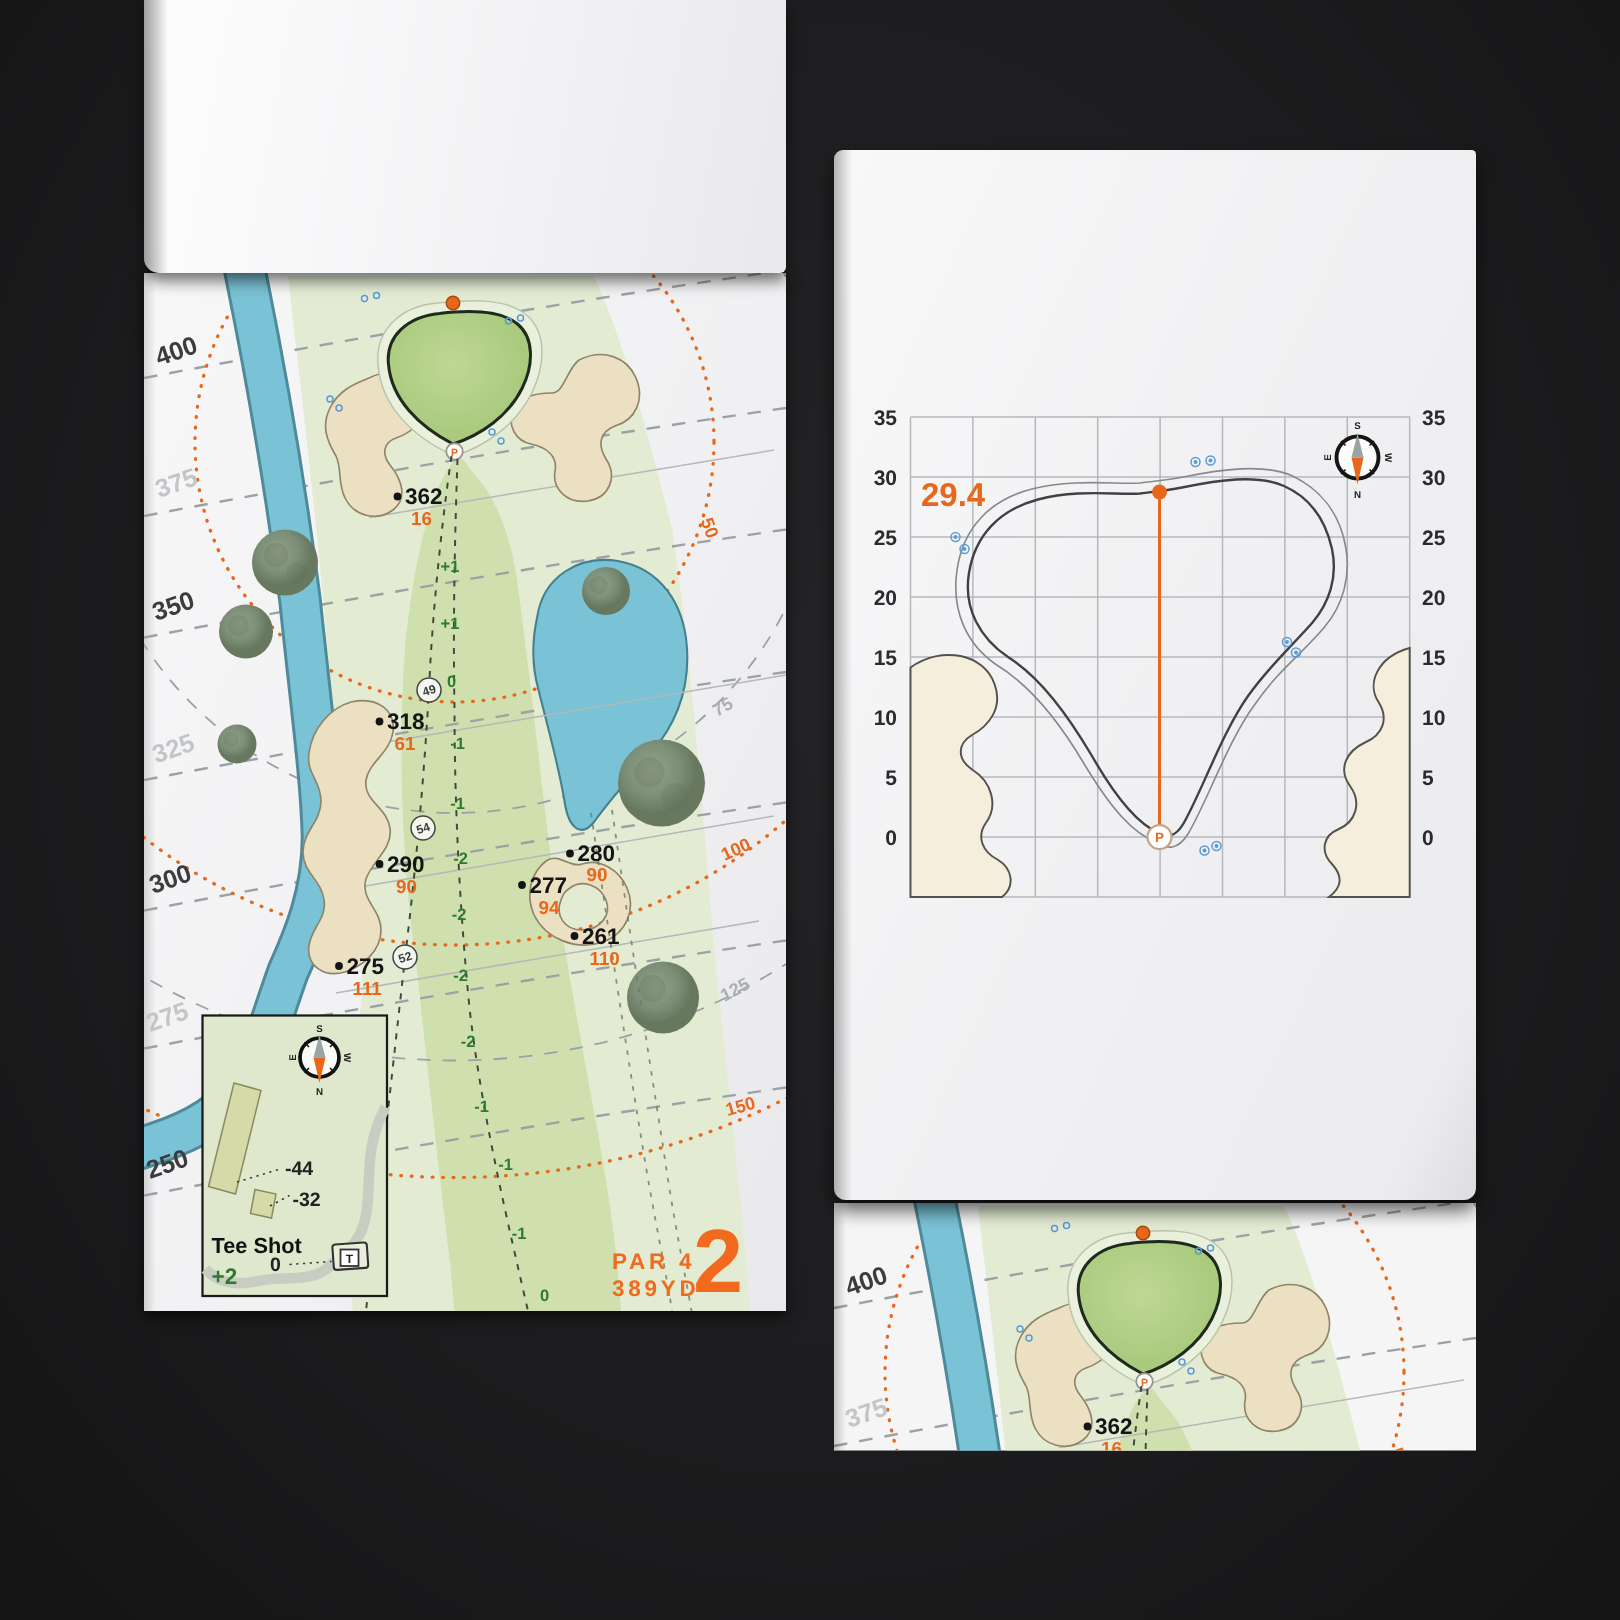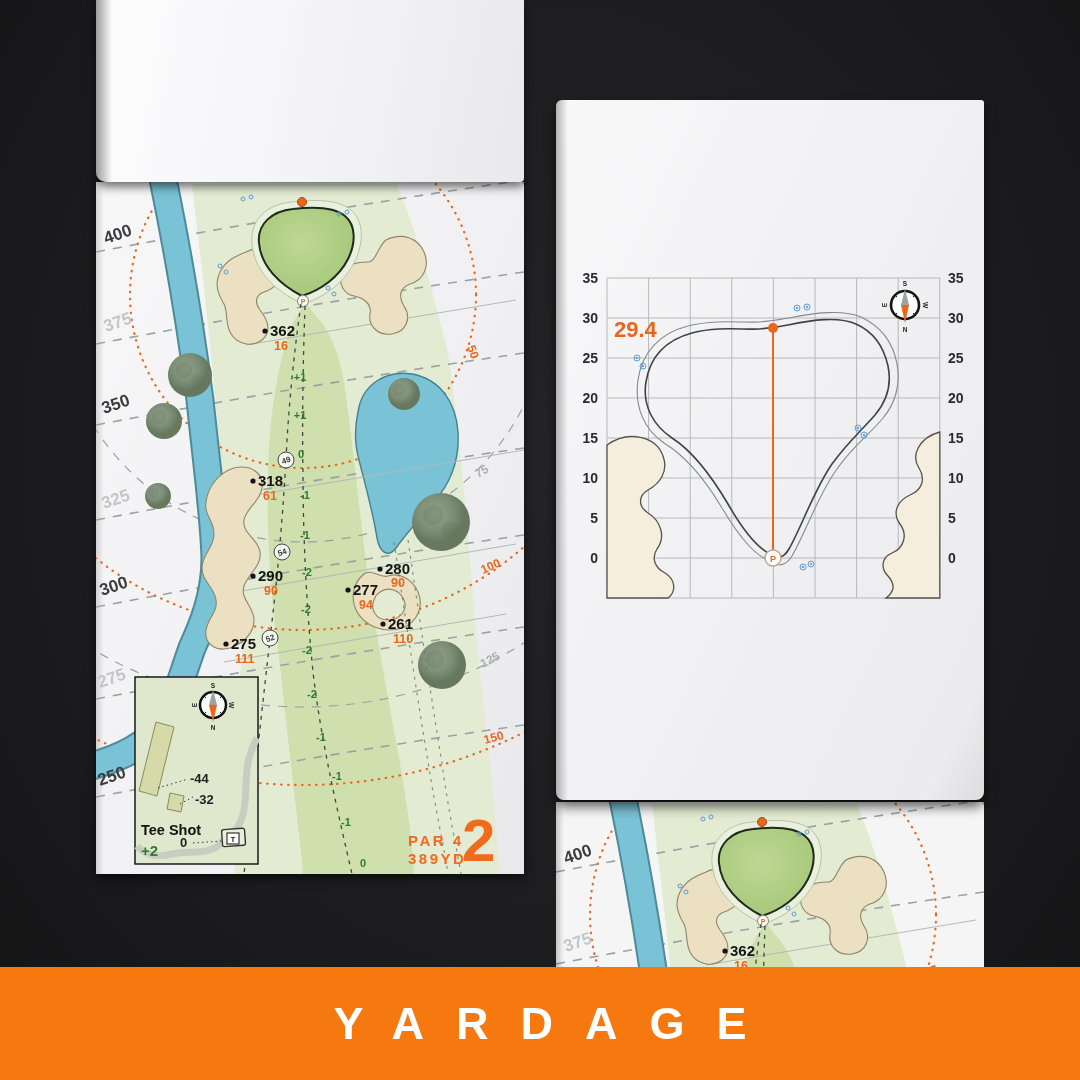--- a/index.html
+++ b/index.html
@@ -387,17 +387,14 @@
             <circle cx="308" cy="335" r=".8" fill="#5b9bd5"></circle>
           <circle cx="247" cy="467" r="3"></circle>
             <circle cx="247" cy="467" r=".8" fill="#5b9bd5"></circle>
           <circle cx="255" cy="464" r="3"></circle>
             <circle cx="255" cy="464" r=".8" fill="#5b9bd5"></circle>
         </g>
       </svg>
     </div>
   </div>
 
-  <div class="banner">
-    <span>YARDAGE</span>
-  </div>
 
 </div>
 
 </body></html>

